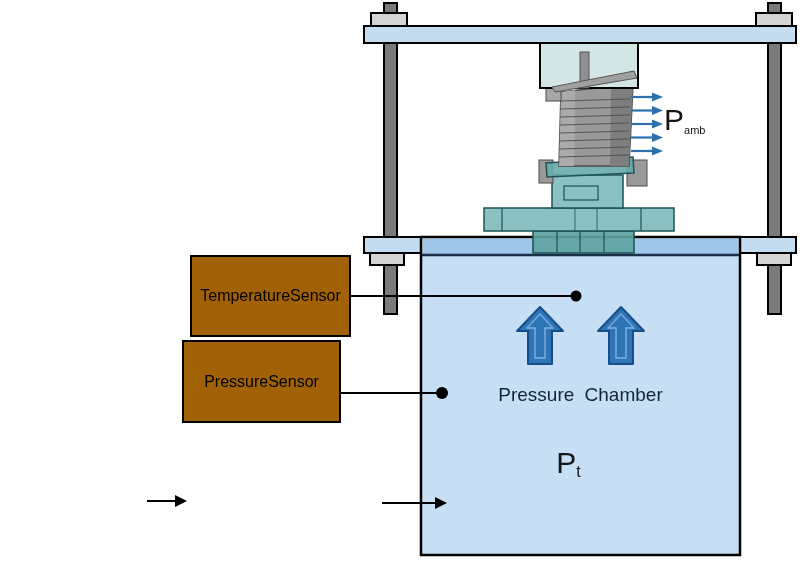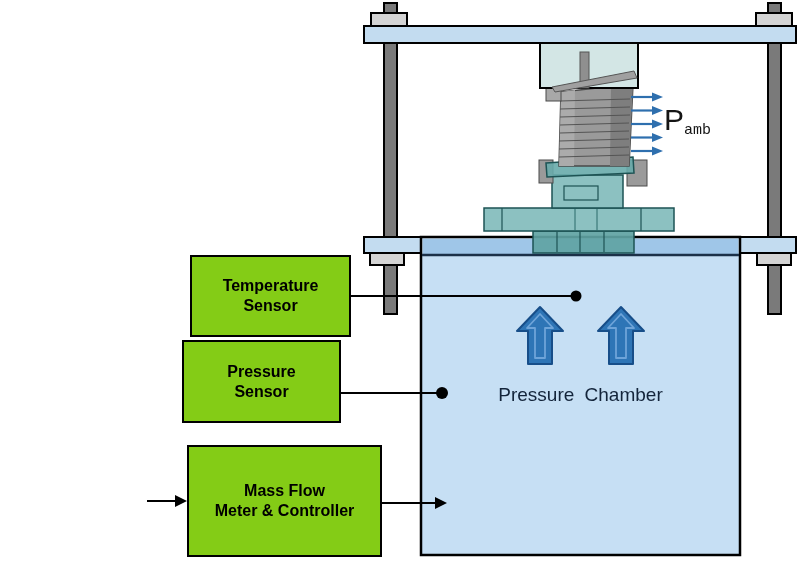--- a/index.html
+++ b/index.html
@@ -3,39 +3,38 @@
 <meta charset="utf-8">
 <style>
   html,body { margin:0; padding:0; background:#fff; }
   #stage {
     position:relative; width:800px; height:565px; background:#ffffff;
     font-family:"Liberation Sans", sans-serif; overflow:hidden;
   }
   #diagram-svg { position:absolute; left:0; top:0; }
 
   .box {
-    position:absolute; background:#84cc16; border:2px solid #000;
-    display:flex; flex-direction:column; align-items:center; justify-content:center;
+    position:absolute; background:#a16207; border:2px solid #000;
+    display:flex; flex-direction:row; align-items:center; justify-content:center;
     text-align:center; color:#000; font-size:16px; line-height:20px;
     box-sizing:border-box;
-    font-weight:bold;
   }
   #box-temperature { left:190px; top:255px; width:161px; height:82px; }
   #box-pressure    { left:182px; top:340px; width:159px; height:83px; }
   #box-compressor  { left:5px;   top:448px; width:142px; height:106px; }
   #box-massflow    { left:187px; top:445px; width:195px; height:112px; }
 
   .float-label { position:absolute; color:#13243a; }
   #chamber-label { left:421px; top:384px; width:319px; text-align:center;
                    font-size:19px; word-spacing:5px; }
   #pt-label   { left:409px; top:446px; width:319px; text-align:center;
                 font-size:30px; color:#151515; }
   #pamb-label { left:664px; top:103px; font-size:30px; color:#151515; }
   .sub { font-size:16px; position:relative; top:4px; }
-  #pamb-label .sub { font-size:15px;font-family:Liberation Mono, monospace; }
+  #pamb-label .sub { font-size:11px; }
 </style>
 </head>
 <body>
 
 <div id="stage">
 
   <svg id="diagram-svg" width="800" height="565" viewBox="0 0 800 565">
 
     <g>
       <rect x="384" y="3" width="13" height="311" fill="#7a7a7a" stroke="#000" stroke-width="2"></rect>
@@ -160,25 +159,24 @@
     <span>Temperature</span>
     <span>Sensor</span>
   </div>
 
   <div class="box" id="box-pressure">
     <span>Pressure</span>
     <span>Sensor</span>
   </div>
 
 
-  <div class="box" id="box-massflow">
-    <span>Mass Flow</span>
-    <span>Meter &amp; Controller</span>
-  </div>
 
   <div class="float-label" id="chamber-label">Pressure Chamber</div>
 
+  <div class="float-label" id="pt-label">
+    <span>P</span><span class="sub">t</span>
+  </div>
 
   <div class="float-label" id="pamb-label">
     <span>P</span><span class="sub">amb</span>
   </div>
 
 </div>
 
 </body></html>

